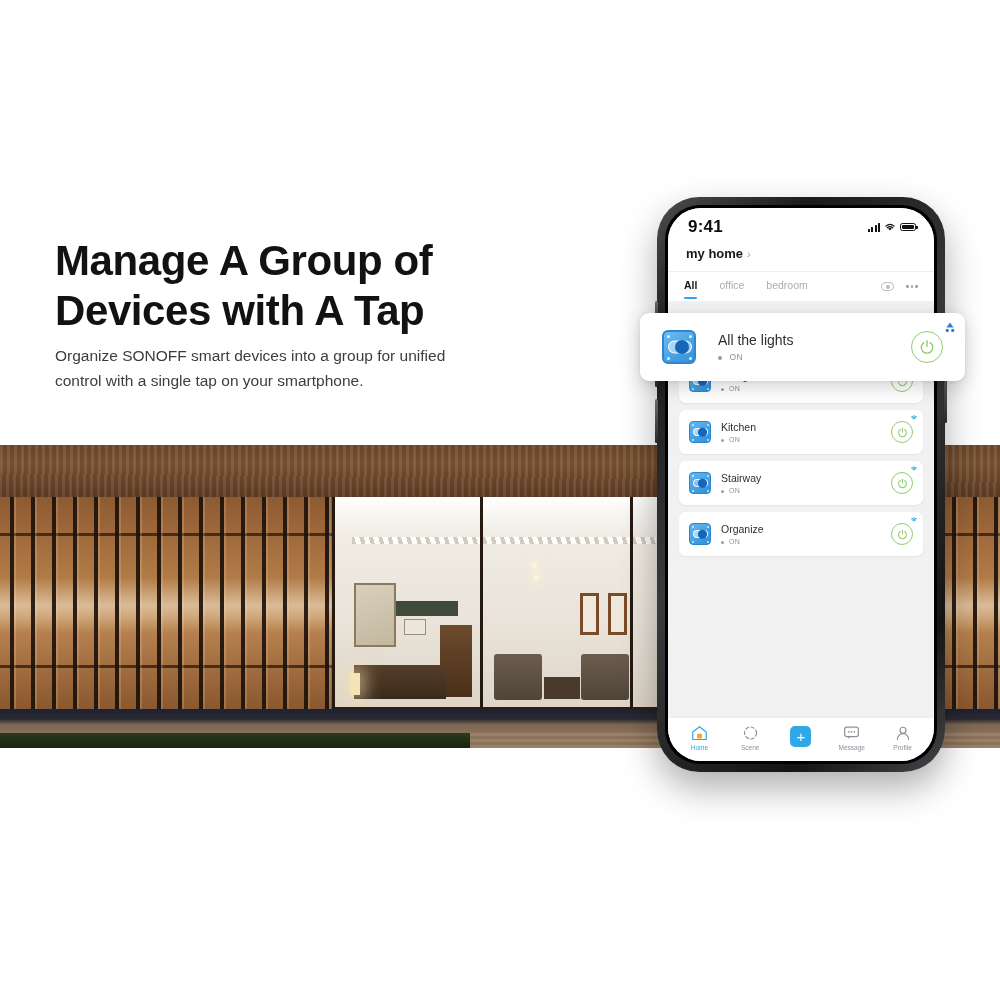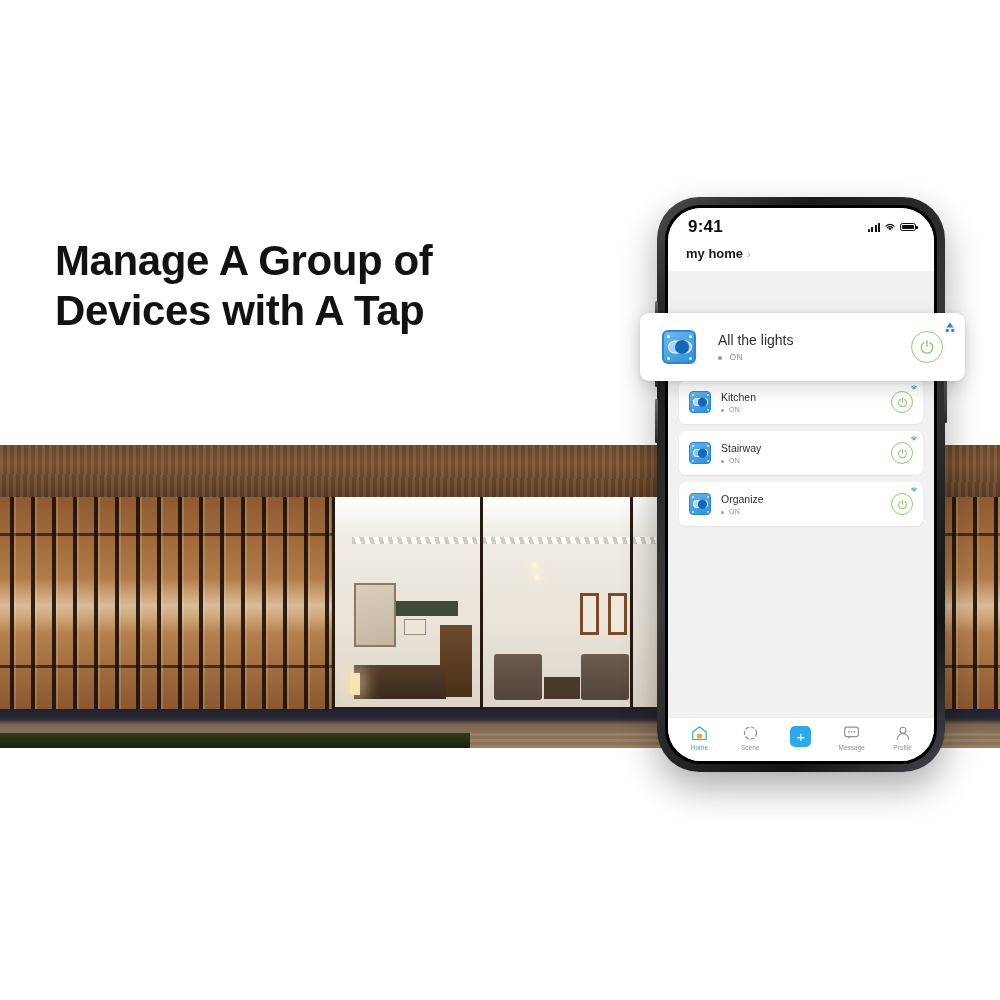--- a/index.html
+++ b/index.html
@@ -370,20 +370,21 @@
     color:#fff; font-size:15px; line-height:1; font-weight:300;
   }
   .nav-ic{ width:18px; height:17px; display:flex; align-items:center; justify-content:center; }
 </style>
 </head>
 <body>
 
 <div class="page">
 
   <div class="headline">Manage A Group of Devices with A Tap</div>
+  <div class="subcopy">Organize SONOFF smart devices into a group for unified control with a single tap on your smartphone.</div>
 
   <div class="photo-band">
     <div class="soffit"></div>
 
     <div class="interior">
       <div class="int-wall"></div>
       <div class="int-ceiling"></div>
       <div class="int-slots"></div>
       <div class="greenband"></div>
       <div class="art-big"></div>
@@ -453,20 +454,32 @@
                 <span></span>
               </div>
           </div>
         </div>
 
         <div class="app-header">
           <div class="home-name">my home</div>
           <div class="chev">›</div>
         </div>
 
+        <div class="tabbar">
+          <div class="tab active">All</div>
+          <div class="tab">office</div>
+          <div class="tab">bedroom</div>
+          <div class="spacer"></div>
+          <div class="eye-ic"></div>
+          <div class="dots-ic">
+              <i></i>
+              <i></i>
+              <i></i>
+            </div>
+        </div>
 
         <div class="devlist">
           <div class="dev-spacer"></div>
 
           <div class="dev-card">
             <div class="dev-icon">
               <span class="sc tl"></span>
                 <span class="sc tr"></span>
                 <span class="sc bl"></span>
                 <span class="sc br"></span>

